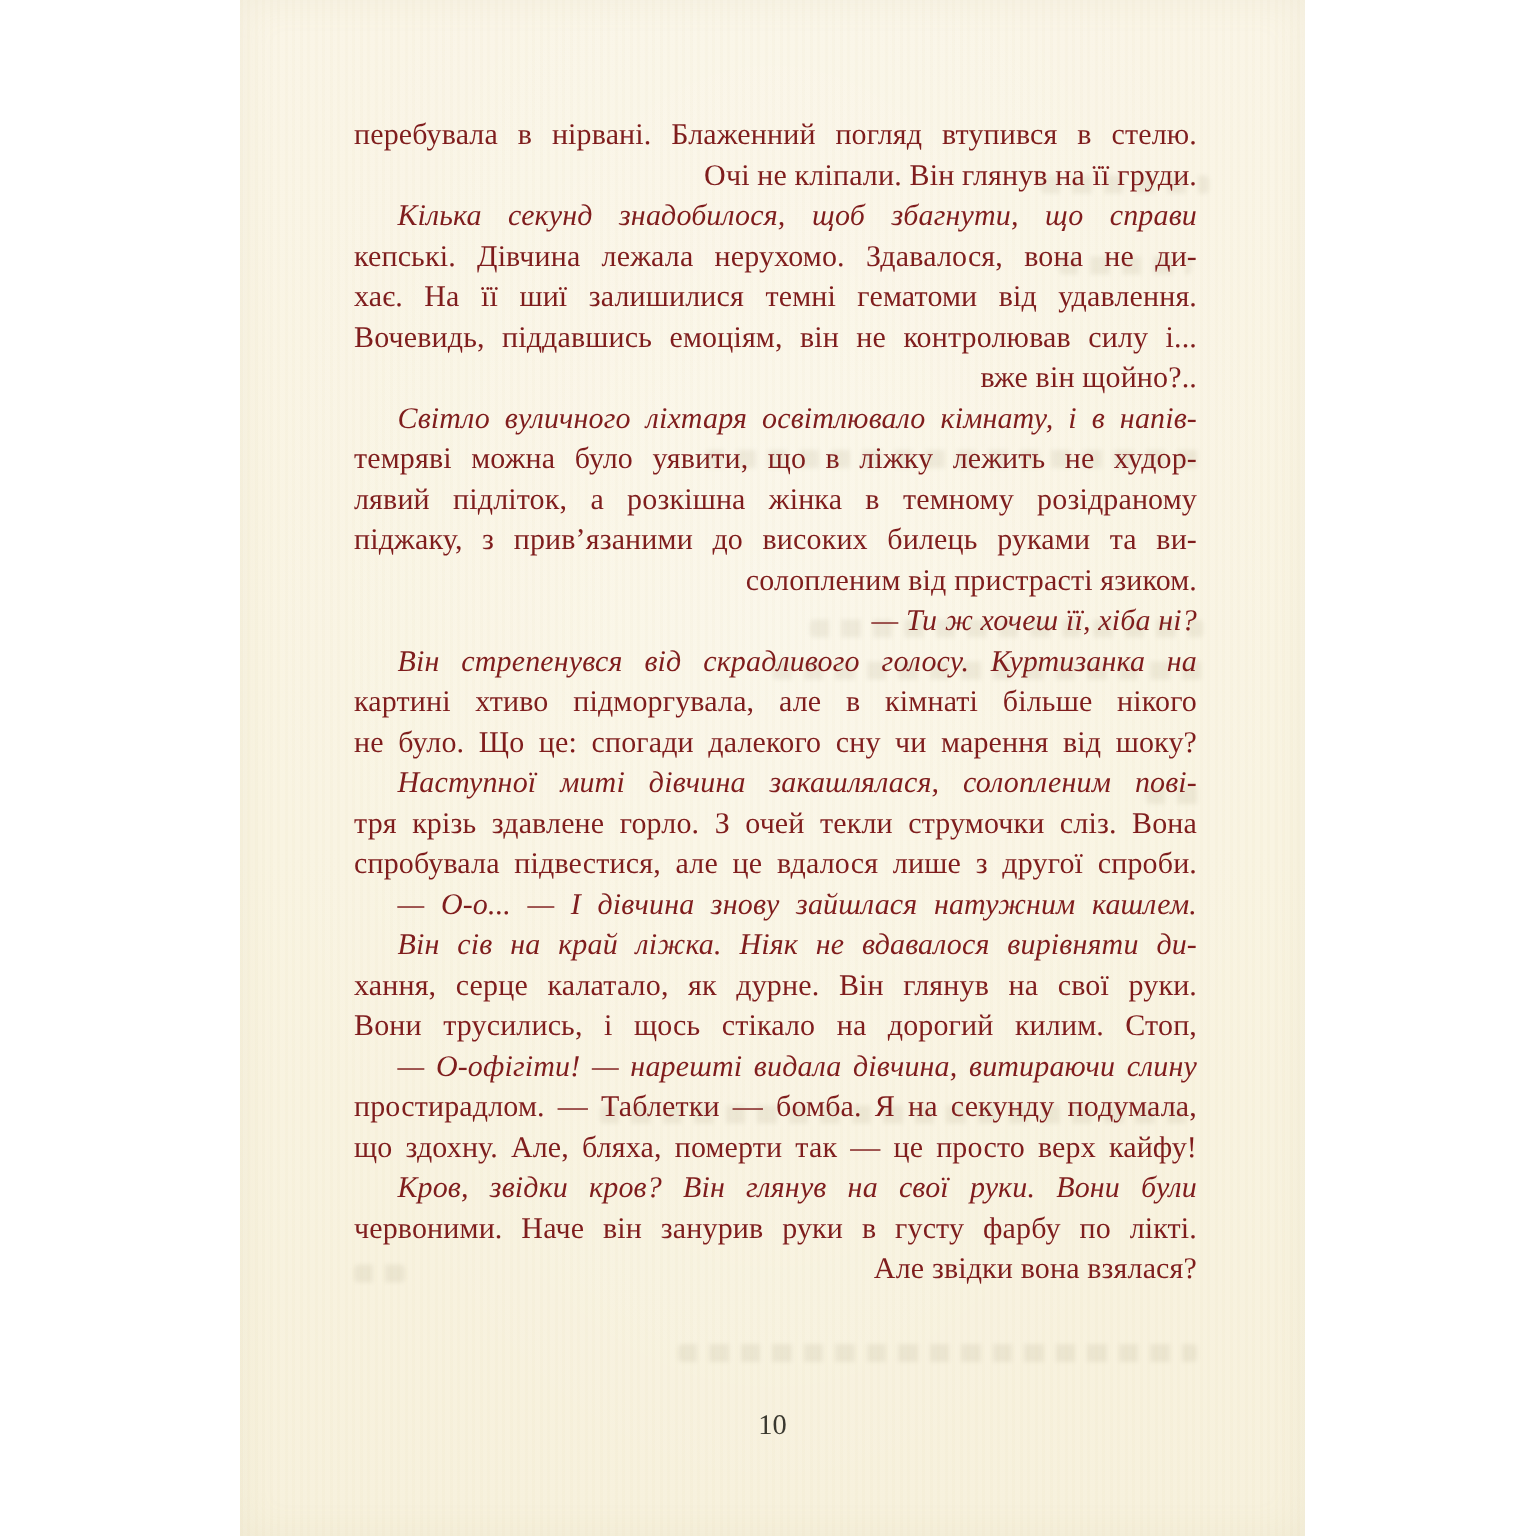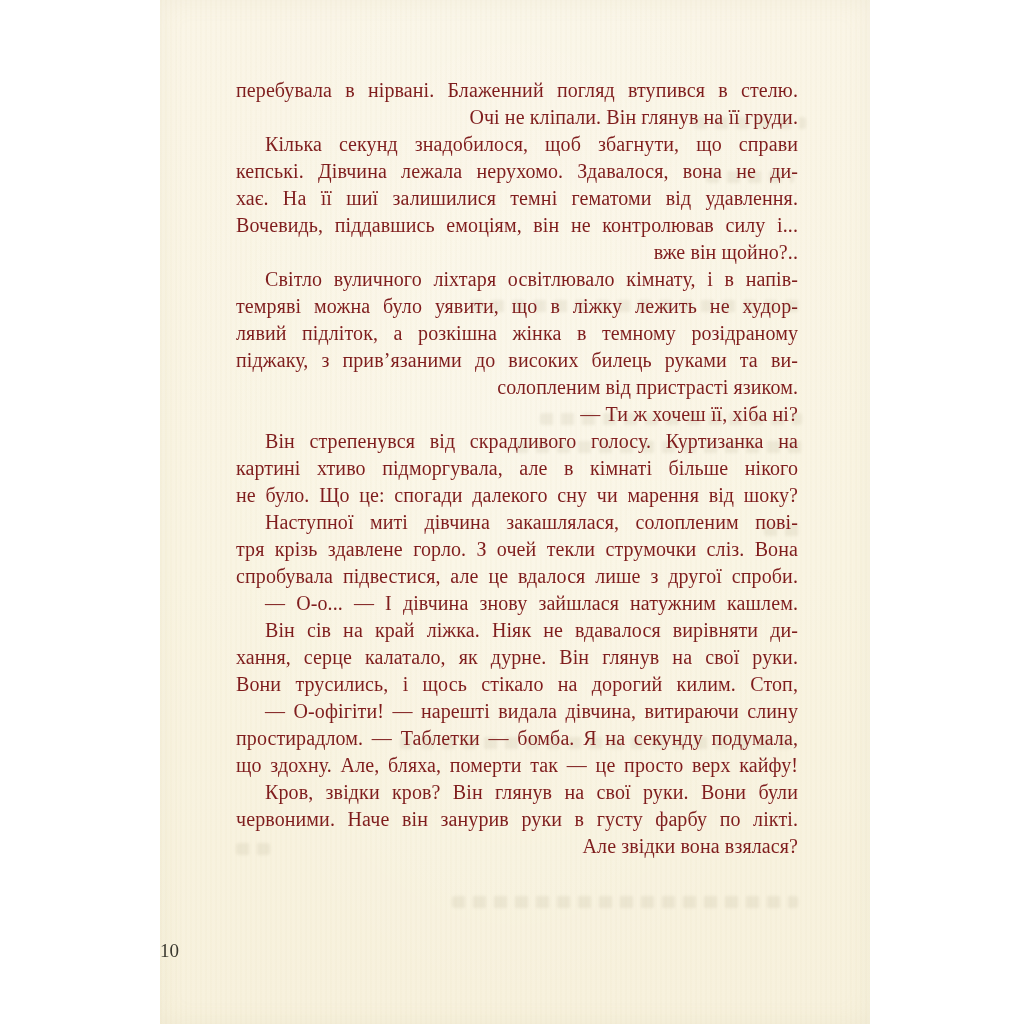--- a/index.html
+++ b/index.html
@@ -52,30 +52,32 @@
     white-space: normal;
     text-align: right;
     letter-spacing: 0.1px;
   }
   .text-line.justify {
     text-align: justify;
     text-align-last: justify;
   }
   .text-line.indent {
     padding-left: 29px;
+    font-style: italic;
   }
   .text-line.justify.indent {
     padding-left: 0;
     text-indent: 29px;
   }
   .page-number {
     position: absolute;
     left: 160px;
     top: 940px;
     width: 710px;
+    text-align: center;
     font-size: 19px;
     color: #3a382f;
     z-index: 3;
   }
   .ghost {
     position: absolute;
     height: 12px;
     border-radius: 3px;
     background: repeating-linear-gradient(
       90deg,

